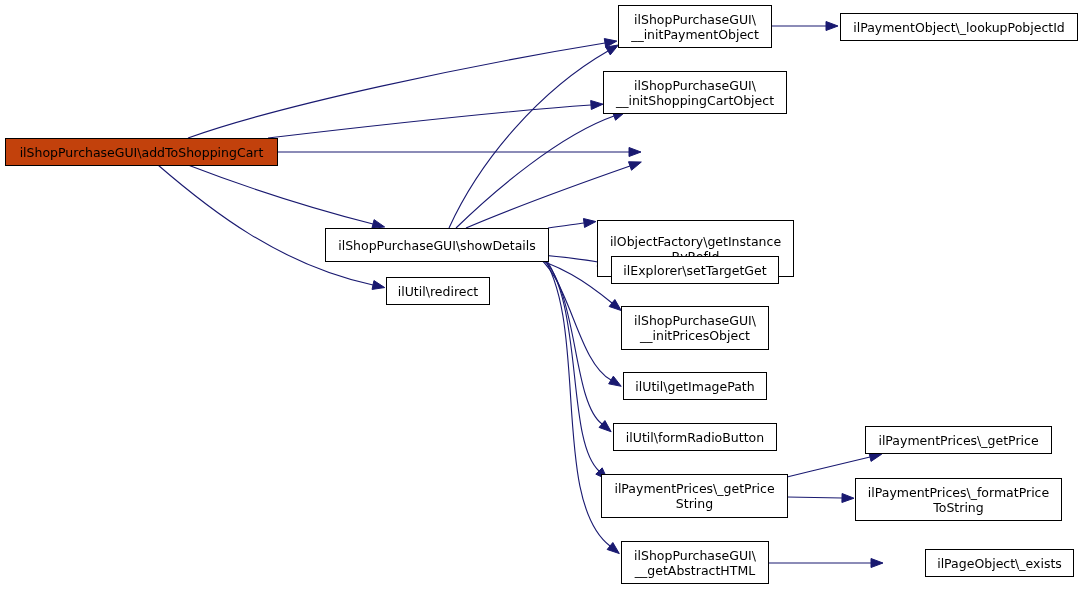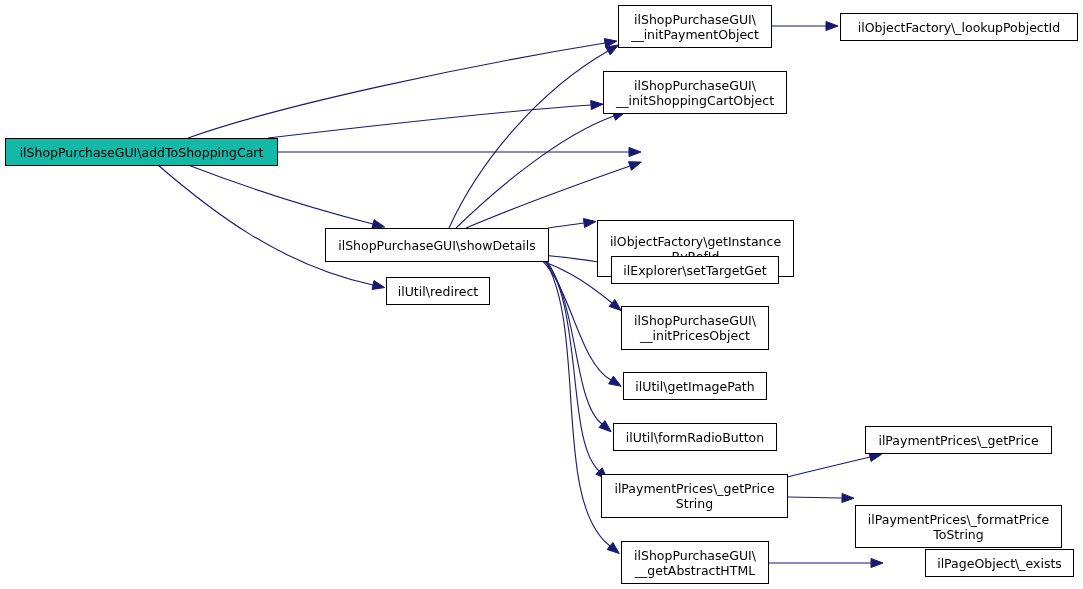--- a/index.html
+++ b/index.html
@@ -91,31 +91,31 @@
       <path d="M540,252 C590,320 550,500 610,546" class="edge" style="stroke: rgb(25, 25, 112);"></path>
       <polygon points="619.3071805194406,553.5747205082791 607.1594798093953,549.4901926947903 612.8405201906047,542.5098073052097" class="arrow" style="fill: rgb(25, 25, 112); stroke: rgb(25, 25, 112);"></polygon>
       <path d="M787,477 C815,470 845,463 870,457" class="edge" style="stroke: rgb(25, 25, 112);"></path>
       <polygon points="881.6708578563105,454.2087499399381 871.0467187725231,461.37657169611646 868.9532812274769,452.62342830388354" class="arrow" style="fill: rgb(25, 25, 112); stroke: rgb(25, 25, 112);"></polygon>
       <path d="M787,497 L842,498" class="edge" style="stroke: rgb(25, 25, 112);"></path>
       <polygon points="853.9980171415792,498.21813910784635 841.9181978345576,502.49925642809217 842.0818021654424,493.50074357190783" class="arrow" style="fill: rgb(25, 25, 112); stroke: rgb(25, 25, 112);"></polygon>
       <path d="M768,563 L871,563" class="edge" style="stroke: rgb(25, 25, 112);"></path>
       <polygon points="883,563 871,567.5 871,558.5" class="arrow" style="fill: rgb(25, 25, 112); stroke: rgb(25, 25, 112);"></polygon>
     </svg>
 
-  <div class="node root" style="left: 5px; top: 138px; width: 273px; height: 28px; background: #14b8a6;">
+  <div class="node root" style="left: 5px; top: 138px; width: 273px; height: 28px; background: #c2410c;">
     <span>ilShopPurchaseGUI\addToShoppingCart</span>
   </div>
 
   <div class="node" style="left:618px;top:5px;width:154px;height:43px;">
     <span>ilShopPurchaseGUI\</span>
     <span>__initPaymentObject</span>
   </div>
 
   <div class="node" style="left:840px;top:13px;width:238px;height:28px;">
-    <span>ilObjectFactory\_lookupPobjectId</span>
+    <span>ilPaymentObject\_lookupPobjectId</span>
   </div>
 
   <div class="node" style="left:603px;top:71px;width:184px;height:43px;">
     <span>ilShopPurchaseGUI\</span>
     <span>__initShoppingCartObject</span>
   </div>
 
 
   <div class="node" style="left:597px;top:188px;width:197px;height:57px;margin-top:32px;">
     <span>ilObjectFactory\getInstance</span>
@@ -149,21 +149,21 @@
 
   <div class="node" style="left:601px;top:474px;width:187px;height:44px;">
     <span>ilPaymentPrices\_getPrice</span>
     <span>String</span>
   </div>
 
   <div class="node" style="left:865px;top:426px;width:187px;height:28px;">
     <span>ilPaymentPrices\_getPrice</span>
   </div>
 
-  <div class="node" style="left:855px;top:478px;width:207px;height:43px;margin-top:27px;">
+  <div class="node" style="left:855px;top:478px;width:207px;height:43px;">
     <span>ilPaymentPrices\_formatPrice</span>
     <span>ToString</span>
   </div>
 
   <div class="node" style="left:621px;top:541px;width:148px;height:43px;">
     <span>ilShopPurchaseGUI\</span>
     <span>__getAbstractHTML</span>
   </div>
 
   <div class="node" style="left:884px;top:549px;width:149px;height:28px;margin-left:41px;">

